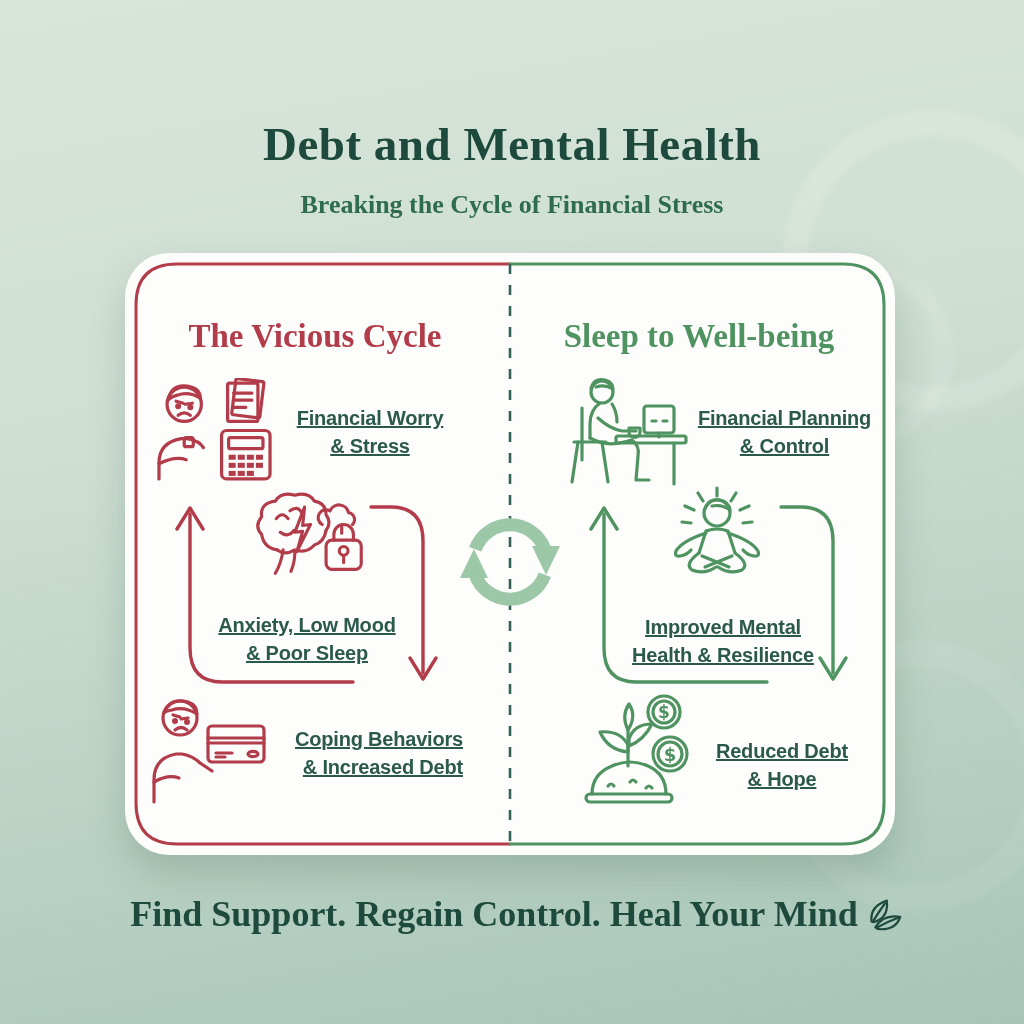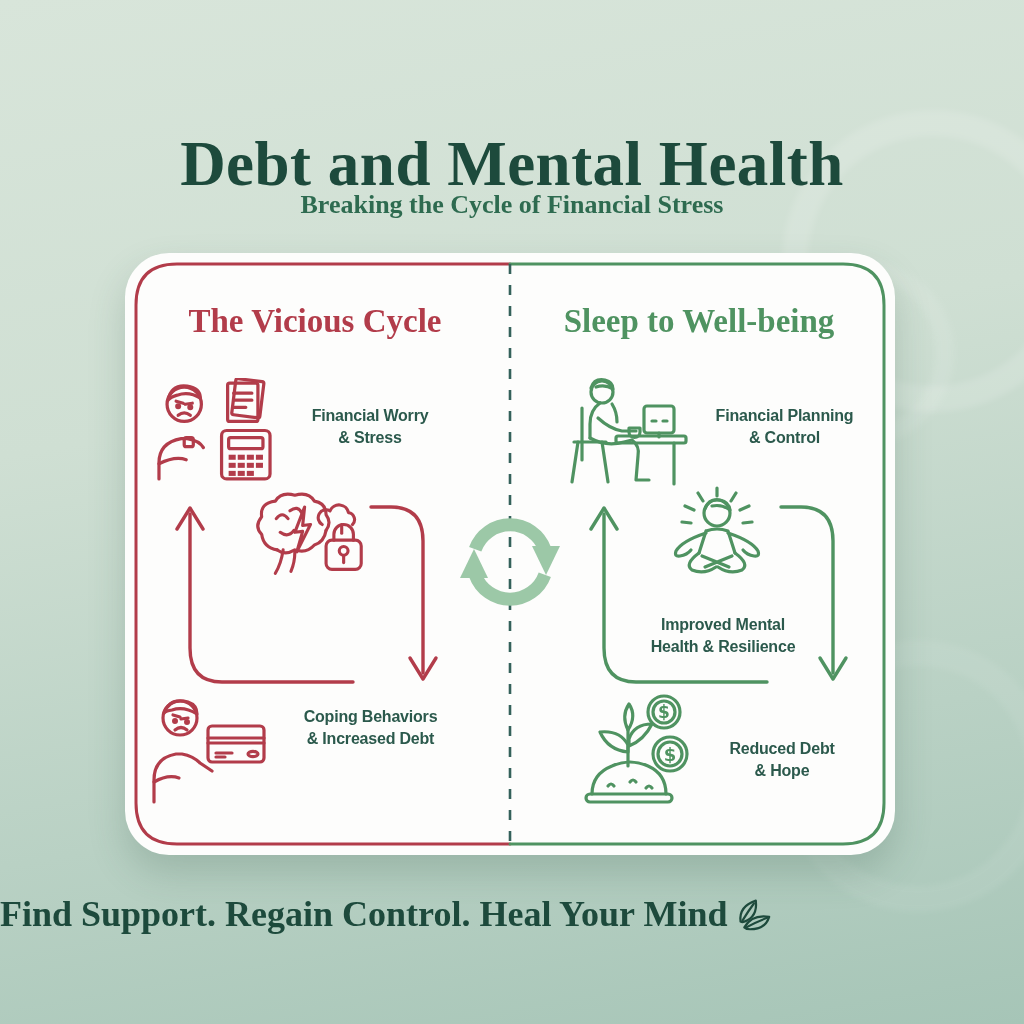--- a/index.html
+++ b/index.html
@@ -8,47 +8,47 @@
        background:linear-gradient(170deg,var(--background-top,#d8e5da) 0%,#cfdfd3 38%,#b9d1c4 72%,var(--background-bottom,#a6c5b7) 100%);
        position:relative;}
   .stage{position:absolute;inset:0;}
   
   .ring{position:absolute;border-radius:50%;border:26px solid rgba(255,255,255,0.14);filter:blur(3px);}
   .ring.r1{width:250px;height:250px;right:-60px;top:110px;}
   .ring.r2{width:150px;height:150px;right:70px;top:260px;border-width:18px;opacity:.7;}
   .ring.r3{width:220px;height:220px;right:-30px;top:640px;opacity:.5;}
 
   .title{position:absolute;left:0;right:0;top:86px;text-align:center;
-         font-family:"Liberation Serif",serif;font-weight:bold;font-size:63px;
+         font-family:"Liberation Serif",serif;font-weight:bold;font-size:47px;
          color:var(--title,#1d4a3c);letter-spacing:.5px;}
   .subtitle{position:absolute;left:0;right:0;top:168px;text-align:center;
             font-family:"Liberation Serif",serif;font-weight:600;font-size:26px;
             color:var(--subtitle,#2e6b50);}
 
   .card{position:absolute;left:125px;top:253px;width:770px;height:602px;
         background:var(--card,#fdfdfc);border-radius:44px;
         box-shadow:0 18px 36px rgba(55,90,75,.22);}
   .card-border{position:absolute;inset:0;}
 
-  .col-heading{position:absolute;top:303px;width:374px;text-align:center;
+  .col-heading{position:absolute;top:318px;width:374px;text-align:center;
                font-family:"Liberation Serif",serif;font-weight:bold;font-size:33px;}
   .col-heading.left{left:128px;color:var(--negative,#b23c4a);}
   .col-heading.right{left:512px;color:var(--positive,#4f9361);}
 
   .item-label{position:absolute;text-align:center;white-space:pre-line;
-              font-size:16px;font-weight:600;line-height:1.38;
-              color:var(--label,#2b594c);letter-spacing:-0.2px;}
+              font-size:20px;font-weight:600;line-height:1.38;
+              color:var(--label,#2b594c);letter-spacing:-0.2px;text-decoration:underline;}
   .icon-box{position:absolute;}
   .icon-box svg{display:block;width:100%;height:100%;}
   .stroke{fill:none;stroke-linecap:round;stroke-linejoin:round;}
   .neg{stroke:var(--negative,#b23c4a);}
   .pos{stroke:var(--positive,#4f9361);}
   .coin-text{fill:var(--positive,#4f9361);font-family:"DejaVu Sans",sans-serif;font-weight:bold;}
 
-  .footer{position:absolute;left:0;right:0;top:893px;
+  .footer{position:absolute;left:10px;right:0;top:893px;text-align:center;
           color:var(--title,#1d4a3c);}
   .footer .tagline{font-family:"Liberation Serif",serif;font-weight:600;font-size:36px;vertical-align:middle;}
   .footer svg{vertical-align:middle;margin-left:4px;}
 </style>
 </head>
 <body>
 
 <div class="stage">
 
   <div class="ring r1"></div>
@@ -192,21 +192,23 @@
         <circle cx="92" cy="64" r="17"></circle>
           <circle cx="92" cy="64" r="12"></circle>
       </g>
       <text class="coin-text" x="86" y="28" font-size="17" text-anchor="middle">$</text>
       <text class="coin-text" x="92" y="71" font-size="18" text-anchor="middle">$</text>
     </svg>
   </div>
 
   <div class="item-label" style="left:285px;top:405px;width:170px;">Financial Worry
 &amp; Stress</div>
-  <div class="item-label" style="left:278px;top:706px;width:185px;">Coping Behaviors
+  <div class="item-label" style="left:202px;top:612px;width:210px;">Anxiety, Low Mood
+&amp; Poor Sleep</div>
+  <div class="item-label" style="left:278px;top:726px;width:185px;text-align:right;">Coping Behaviors
 &amp; Increased Debt</div>
   <div class="item-label" style="left:692px;top:405px;width:185px;">Financial Planning
 &amp; Control</div>
   <div class="item-label" style="left:608px;top:614px;width:230px;">Improved Mental
 Health &amp; Resilience</div>
   <div class="item-label" style="left:692px;top:726px;width:180px;margin-top:12px;">Reduced Debt
 &amp; Hope</div>
 
   <div class="icon-box" style="left:168px;top:496px;width:190px;height:198px;">
     <svg viewBox="0 0 190 198">

